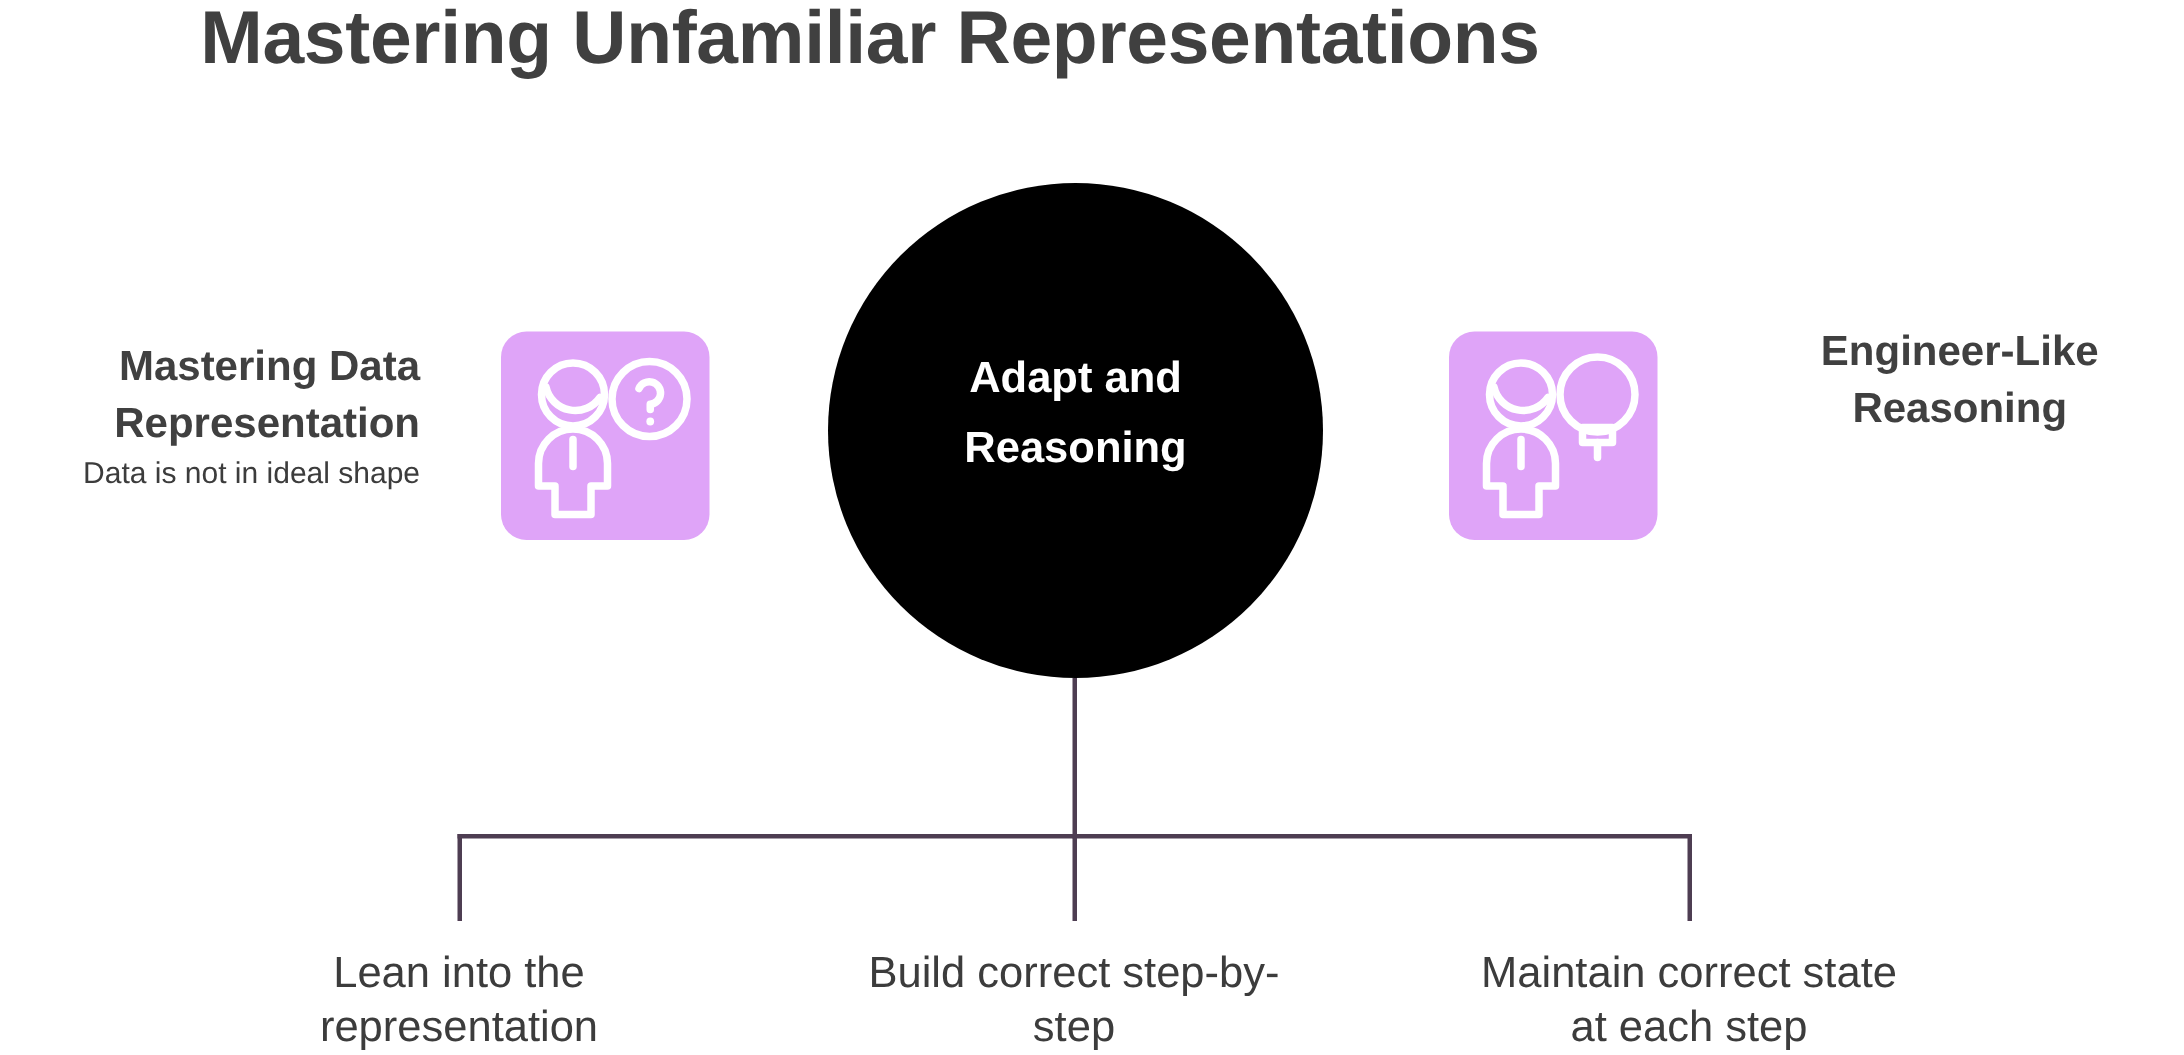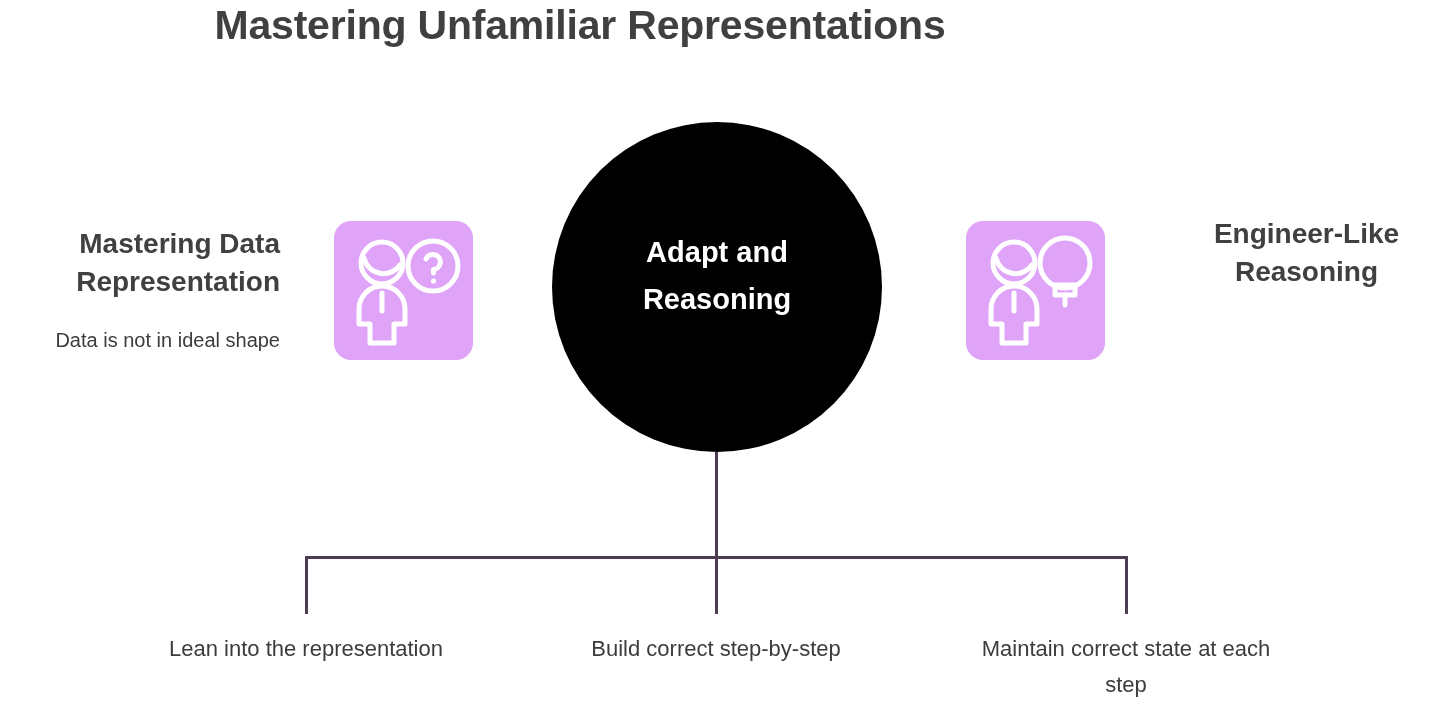--- a/index.html
+++ b/index.html
@@ -19,21 +19,21 @@
     overflow: hidden;
   }
 
   
   .title {
     position: absolute;
     left: 0;
     top: 0;
     width: 1160px;
     text-align: center;
-    font-size: 41px;
+    font-size: 50px;
     font-weight: bold;
     color: #404040;
     letter-spacing: -0.2px;
     line-height: 50px;
   }
 
   
   .side-block {
     position: absolute;
   }
@@ -49,21 +49,20 @@
     color: #3c3c3c;
     line-height: 30px;
   }
   #left-block {
     left: 0px;
     top: 225px;
     width: 280px;
     text-align: right;
   }
   #left-block .side-sub {
-    margin-top: 24px;
   }
   #right-block {
     left: 1157px;
     top: 215px;
     width: 299px;
     text-align: center;
   }
   #right-block .side-sub {
     margin-top: 22px;
   }
@@ -113,21 +112,21 @@
   #conn-drop-l { left: 305px; top: 556px; width: 3px;   height: 58px; }
   #conn-drop-m { left: 715px; top: 556px; width: 3px;   height: 58px; }
   #conn-drop-r { left: 1125px; top: 556px; width: 3px;  height: 58px; }
 
   
   .bottom-label {
     position: absolute;
     top: 631px;
     width: 300px;
     text-align: center;
-    font-size: 22px;
+    font-size: 29px;
     color: #3c3c3c;
     line-height: 36px;
   }
   #bottom-label-0 { left: 156px; }
   #bottom-label-1 { left: 566px; }
   #bottom-label-2 { left: 976px; }
 </style>
 </head>
 <body>
 

